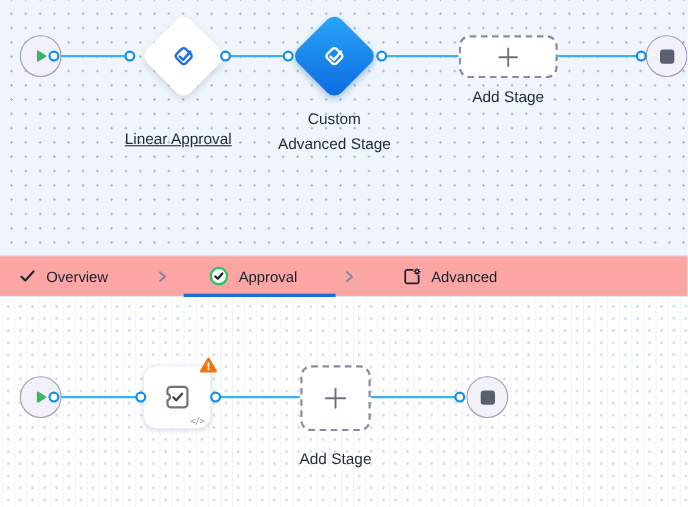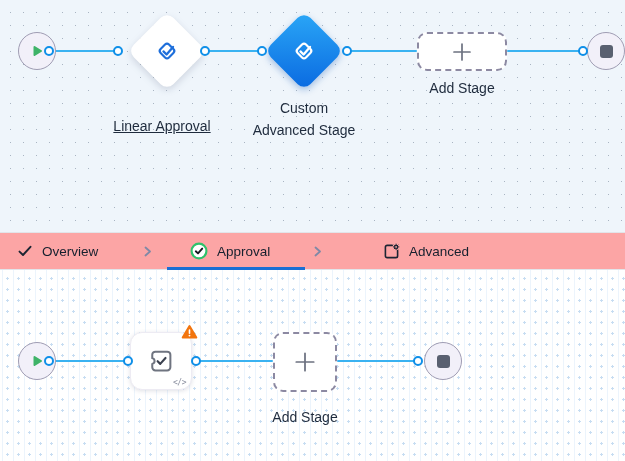--- a/index.html
+++ b/index.html
@@ -171,21 +171,21 @@
       </svg>
       <span class="tab-label">Approval</span>
     </div>
 
     <span class="tab-sep" style="left:311px;">
       <svg width="13" height="13" viewBox="0 0 13 13">
         <path d="M4.5 2.5 L9 6.5 L4.5 10.5" fill="none" stroke="#8089a6" stroke-width="1.8" stroke-linecap="round" stroke-linejoin="round"></path>
       </svg>
     </span>
 
-    <div class="tab" style="left:383px;justify-content:center;">
+    <div class="tab" style="left:366px;justify-content:center;">
       <svg width="17" height="17" viewBox="0 0 17 17">
         <path d="M14.6 7.6 V12.9 A1.7 1.7 0 0 1 12.9 14.6 H4.1 A1.7 1.7 0 0 1 2.4 12.9 V4.1 A1.7 1.7 0 0 1 4.1 2.4 H9.2" fill="none" stroke="#1c2533" stroke-width="1.6" stroke-linecap="round"></path>
         <circle cx="13.1" cy="3.9" r="1.5" fill="none" stroke="#1c2533" stroke-width="1.2"></circle>
         <path d="M13.1 1.1 V2 M13.1 5.8 V6.7 M10.3 3.9 H11.2 M15 3.9 H15.9 M11.2 2 l.6 .6 M14.4 5.2 l.6 .6 M15 2 l-.6 .6 M11.8 5.2 l-.6 .6" stroke="#1c2533" stroke-width="1" stroke-linecap="round"></path>
       </svg>
       <span class="tab-label">Advanced</span>
     </div>
 
     <div class="tab-underline"></div>
   </div>

